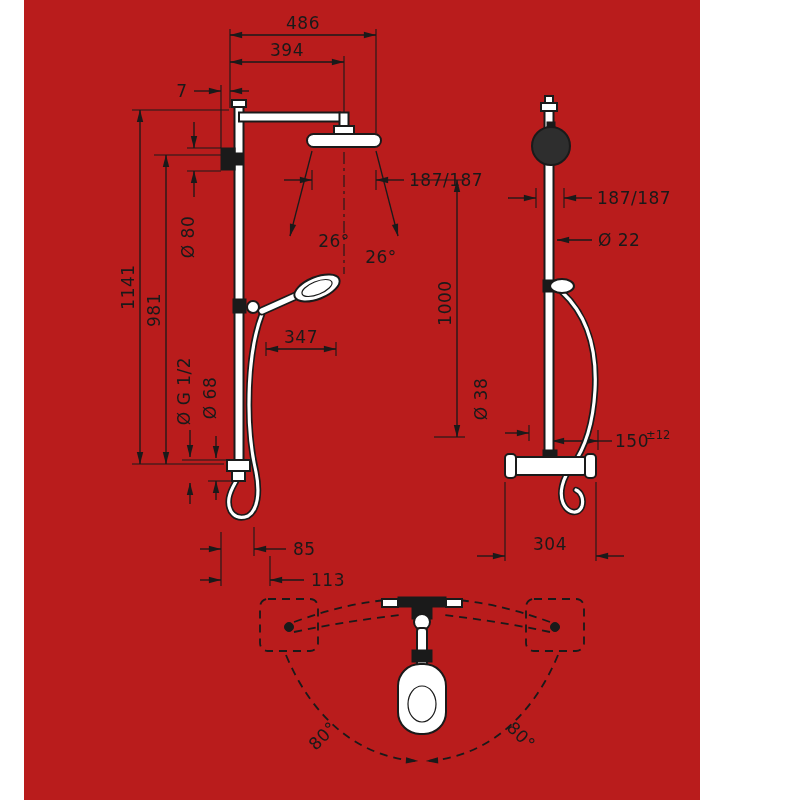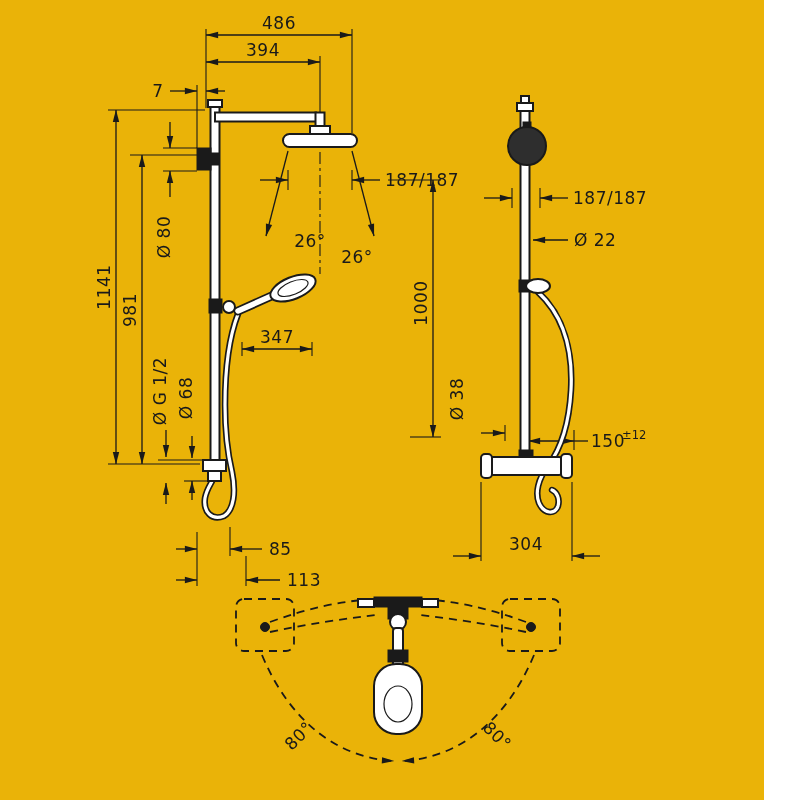--- a/index.html
+++ b/index.html
@@ -1,18 +1,19 @@
 <!DOCTYPE html>
 <html><head>
 <meta charset="utf-8">
 <style>
   html,body{margin:0;padding:0;background:#ffffff;}
   .canvas{
-    width:764px;height:800px;background:#eab308;position:relative;overflow:hidden;
+    width:676px;height:800px;background:#b91c1c;position:relative;overflow:hidden;
     font-family:"DejaVu Sans", sans-serif;
+    margin-left:24px;
   }
   svg{display:block;}
   .dim-line{stroke:#1a1a1a;stroke-width:1.3;fill:none;}
   .ext-line{stroke:#1a1a1a;stroke-width:1.1;fill:none;}
   .center-line{stroke:#1a1a1a;stroke-width:1.1;fill:none;stroke-dasharray:12 4 3 4;}
   .dash-line{stroke:#1a1a1a;stroke-width:1.8;fill:none;stroke-dasharray:8 6;}
   .fix{stroke:#1a1a1a;stroke-width:2;fill:#ffffff;}
   .fix-thin{stroke:#1a1a1a;stroke-width:1.2;fill:none;}
   .fix-dark{fill:#1a1a1a;stroke:#1a1a1a;stroke-width:1;}
   .hose-outer{stroke:#1a1a1a;stroke-width:6.5;fill:none;stroke-linecap:round;}

